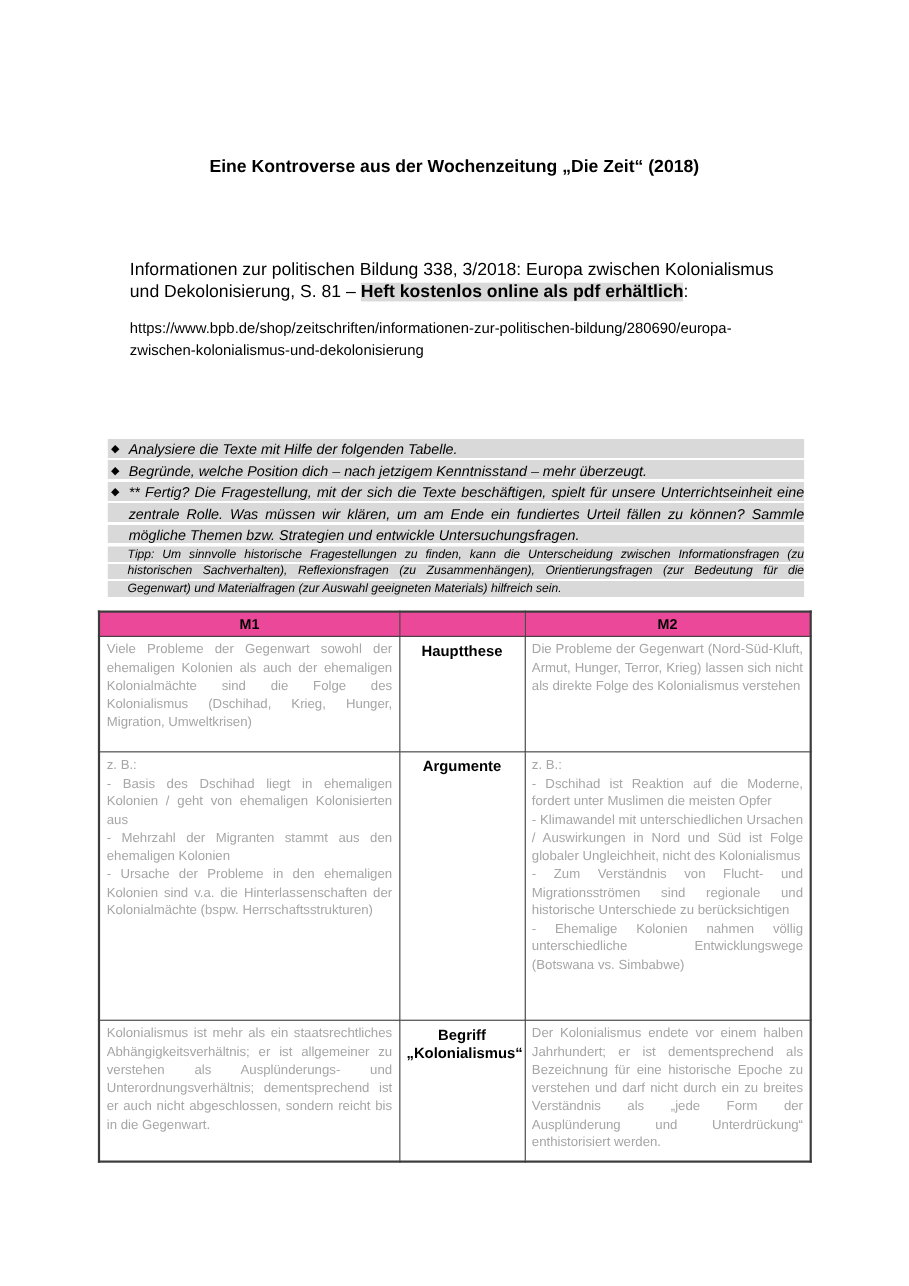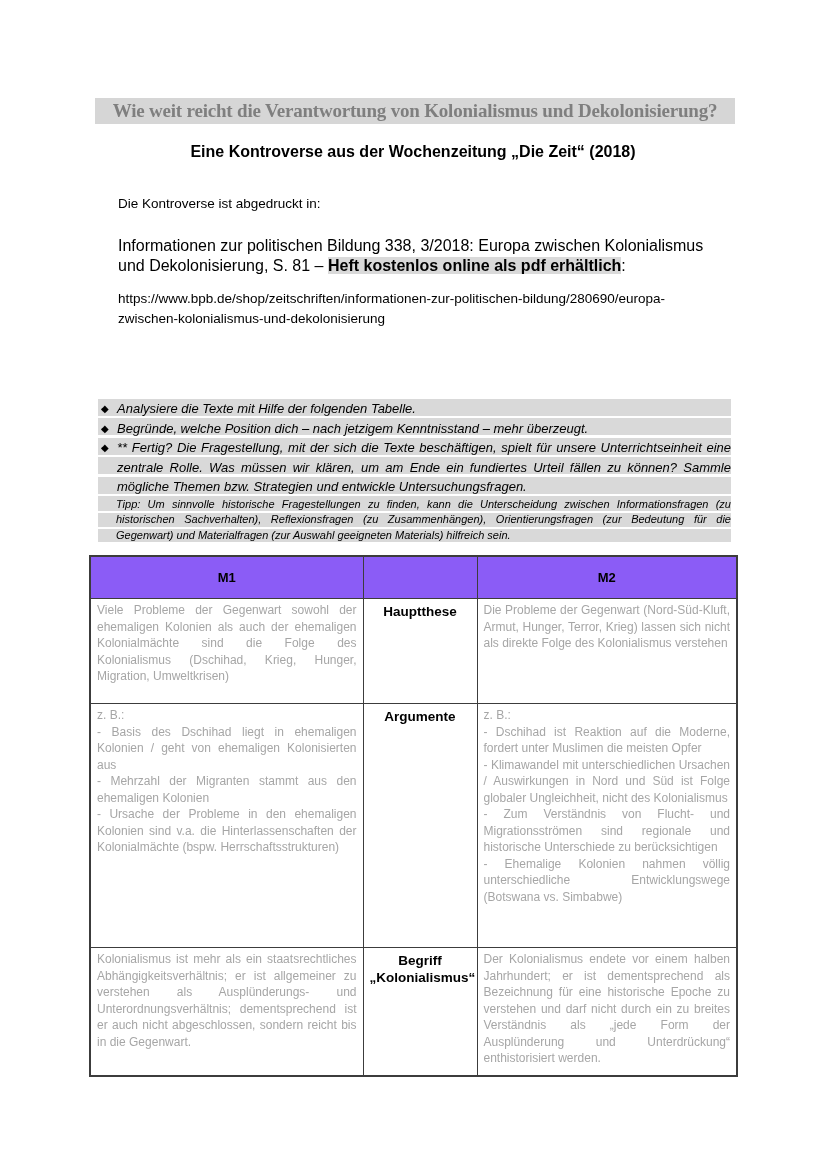--- a/index.html
+++ b/index.html
@@ -110,25 +110,25 @@
     left: 89px; top: 555px;
     width: 647px;
     border-collapse: collapse;
     table-layout: fixed;
     border: 2px solid #3c3c3c;
   }
   table.compare th, table.compare td {
     border: 1px solid #3c3c3c;
   }
   table.compare th {
-    background: #8b5cf6;
+    background: #ec4899;
     font-size: 13px;
     font-weight: bold;
     height: 19px;
-    padding: 11px 4px;
+    padding: 1px 4px;
     text-align: center;
   }
   table.compare td {
     vertical-align: top;
     padding: 3px 6px;
     font-size: 12px;
     line-height: 16.5px;
     color: #a6a6a6;
     text-align: justify;
     white-space: pre-line;
@@ -145,27 +145,23 @@
   }
   .col-m1 { width: 273px; }
   .col-mid { width: 114px; }
   .col-m2 { width: 260px; }
 </style>
 </head>
 <body>
 
 <div class="sheet">
 
-  <div class="title-bar">
-    <h1>Wie weit reicht die Verantwortung von Kolonialismus und Dekolonisierung?</h1>
-  </div>
 
   <div class="subtitle">Eine Kontroverse aus der Wochenzeitung „Die Zeit“ (2018)</div>
 
-  <div class="intro">Die Kontroverse ist abgedruckt in:</div>
 
   <div class="source"><span>Informationen zur politischen Bildung 338, 3/2018: Europa zwischen Kolonialismus und Dekolonisierung, S. 81 – </span><span class="hl">Heft kostenlos online als pdf erhältlich</span><span>:</span></div>
 
   <div class="url">https://www.bpb.de/shop/zeitschriften/informationen-zur-politischen-bildung/280690/europa-zwischen-kolonialismus-und-dekolonisierung</div>
 
   <div class="tasks">
     <div class="task-bullets">
       <div class="task-item">
         <span class="diamond">◆</span>
         <span>Analysiere die Texte mit Hilfe der folgenden Tabelle.</span>

